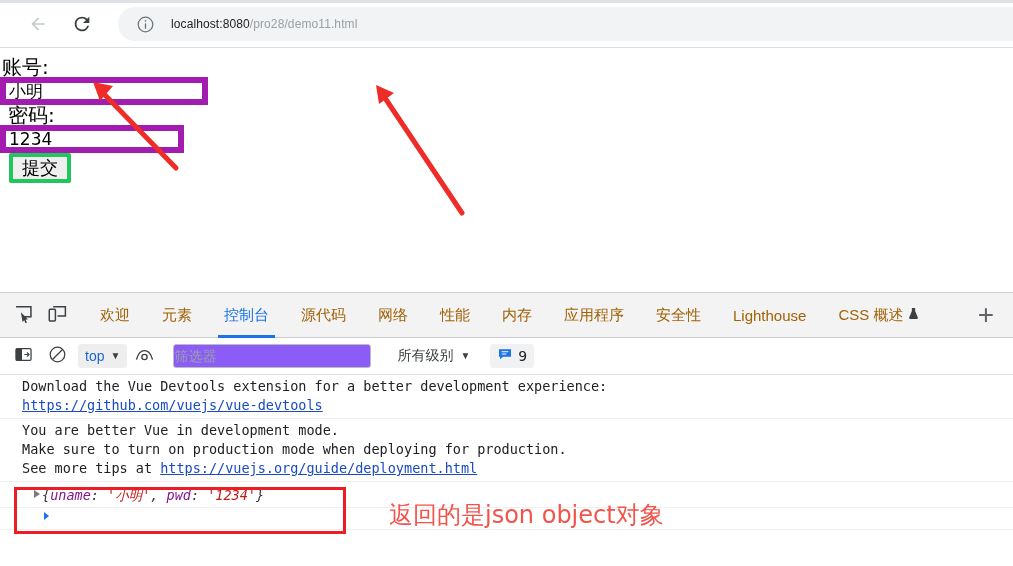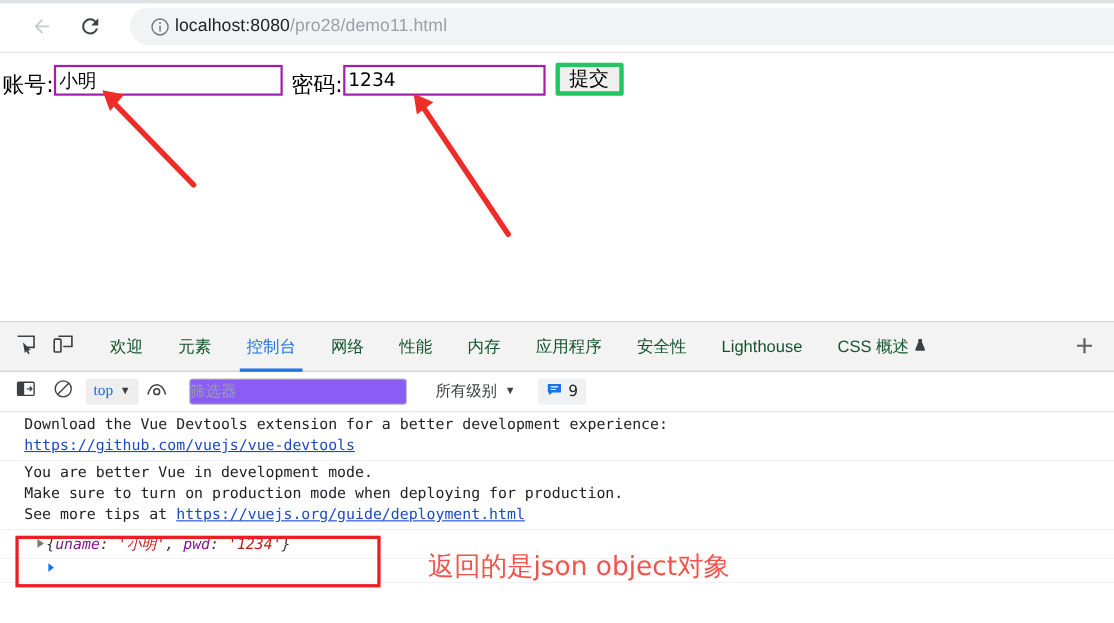--- a/index.html
+++ b/index.html
@@ -42,57 +42,58 @@
   #omnibox {
     position: absolute;
     left: 118px; top: 7px;
     width: 920px; height: 34px;
     background: #f1f3f4;
     border-radius: 18px;
     display: flex; align-items: center;
   }
   #omnibox-info-icon { margin-left: 18px; flex: 0 0 auto; display: flex; align-items: center; }
   #omnibox-url {
-    margin-left: 4px;
-    font-size: 16px;
+    margin-left: 16px;
+    font-size: 12px;
     color: #9aa0a6;
     white-space: nowrap;
     letter-spacing: 0.1px;
   }
   #omnibox-url .host { color: #202124; }
 
   
   #page-viewport {
     position: absolute;
     left: 0; top: 48px;
     width: 1013px;
     height: 244px;
     background: #ffffff;
     overflow: hidden;
   }
   #login-form {
     position: absolute;
     left: 0; top: 9px;
     display: flex;
-    align-items: flex-end;
+    align-items: flex-start;
     font-size: 20px;
     color: #000;
     white-space: nowrap;
+    flex-direction: column;
   }
   .form-label {
     font-size: 20px;
     font-family: "DejaVu Sans", sans-serif;
     color: #000;
     line-height: 1;
   }
   #uname-label { margin-left: 2px; }
   #pwd-label { margin-left: 8px; }
   .text-input {
     height: 28px;
-    border: 2px solid #a21caf;
+    border: 6px solid #a21caf;
     background: #ffffff;
     font-size: 17px;
     font-family: "DejaVu Sans", sans-serif;
     color: #000;
     padding: 0 3px;
     line-height: 26px;
     outline: none;
   }
   #uname-input { width: 208px; }
   #pwd-input  { width: 184px; }
@@ -152,21 +153,21 @@
     margin-left: 8px;
     flex: 1 1 auto;
   }
   .dt-tab {
     position: relative;
     display: flex;
     align-items: center;
     gap: 4px;
     padding: 0 16px;
     font-size: 15px;
-    color: #14532d;
+    color: #a16207;
     height: 45px;
     white-space: nowrap;
   }
   .dt-tab.active { color: #1a73e8; }
   .dt-tab.active::after {
     content: "";
     position: absolute;
     left: 10px; right: 10px; bottom: 0;
     height: 3px;
     background: #1a73e8;
@@ -194,21 +195,21 @@
     display: flex; align-items: center; gap: 6px;
     background: #eeeeee;
     border-radius: 3px;
     height: 24px;
     padding: 0 7px;
     margin: 0 2px;
   }
   #context-selector-label {
     font-size: 14px;
     color: #1967d2;
-    font-family: Liberation Serif, serif;
+    font-family: Liberation Sans, sans-serif;
   }
   .caret { font-size: 10px; color: #3c4043; line-height: 1; }
   #console-filter-input {
     flex: 0 0 auto;
     width: 198px;
     height: 24px;
     margin-left: 10px;
     border: 1px solid #bdbdbd;
     border-radius: 3px;
     background: #8b5cf6;
@@ -378,20 +379,23 @@
       <div class="dt-tab">
         <span>欢迎</span>
       </div>
       <div class="dt-tab">
         <span>元素</span>
       </div>
       <div class="dt-tab active">
         <span>控制台</span>
       </div>
       <div class="dt-tab">
+        <span>源代码</span>
+      </div>
+      <div class="dt-tab">
         <span>网络</span>
       </div>
       <div class="dt-tab">
         <span>性能</span>
       </div>
       <div class="dt-tab">
         <span>内存</span>
       </div>
       <div class="dt-tab">
         <span>应用程序</span>

